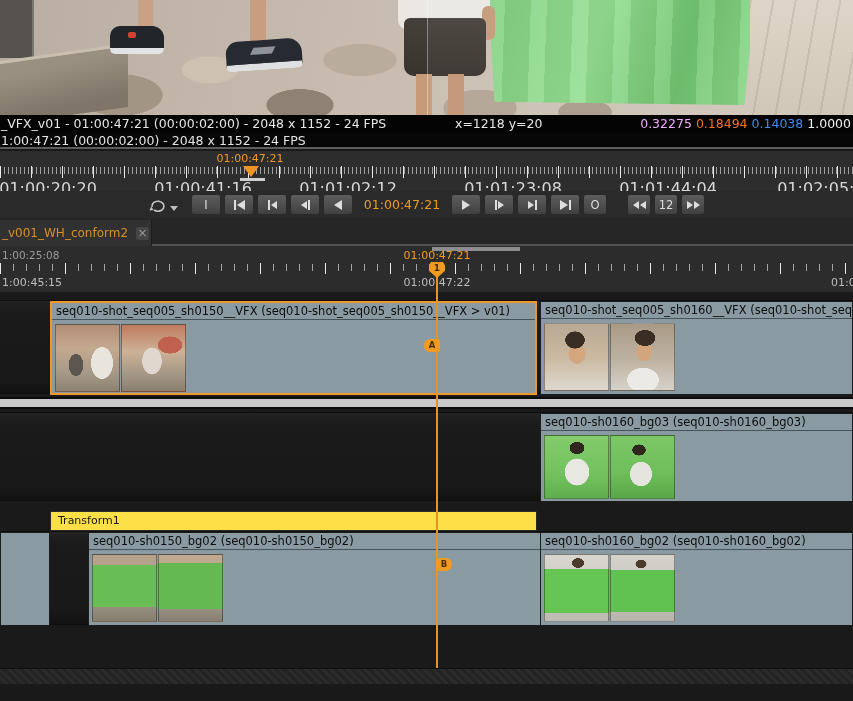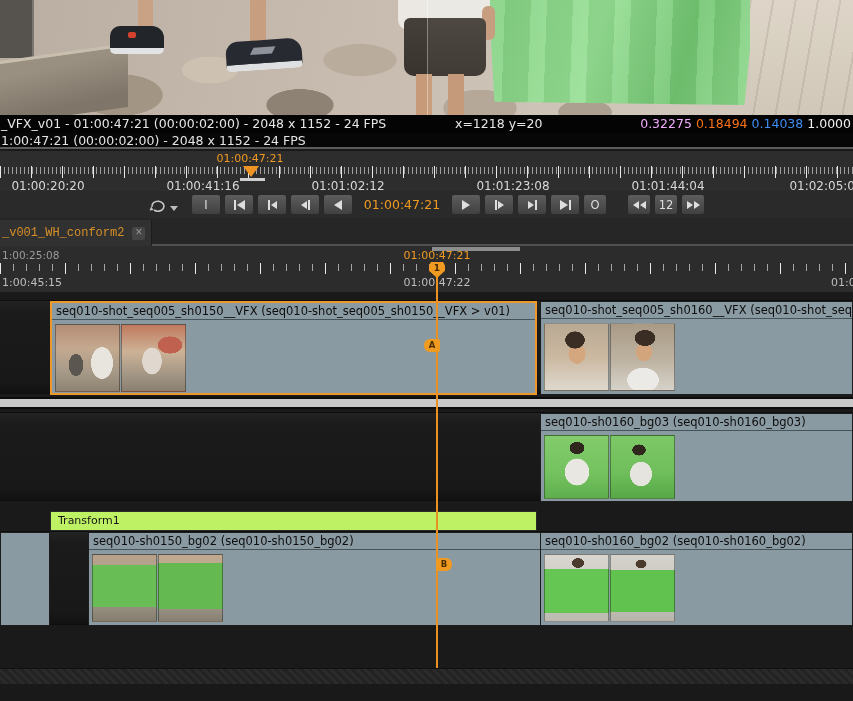--- a/index.html
+++ b/index.html
@@ -55,39 +55,39 @@
   
   .vruler { position:absolute; left:0; top:151px; width:853px; height:40px; background:#2d2d2d; }
   .vp-label { position:absolute; left:250px; top:1px; transform:translateX(-50%); color:#f09a22; font-size:11px; }
   .vticks { position:absolute; left:0; top:15px; width:853px; height:13px;
     background-image:
       repeating-linear-gradient(90deg, rgba(240,240,240,.95) 0 1px, transparent 1px 31px),
       repeating-linear-gradient(90deg, rgba(210,210,210,.70) 0 1px, transparent 1px 4px);
     background-size:853px 12px, 853px 7px; background-repeat:no-repeat; background-position:0 0,0 1px; }
   .vphead { position:absolute; left:243px; top:15px; width:0; height:0; border-left:8px solid transparent; border-right:8px solid transparent; border-top:11px solid #ef9322; }
   .vpunder { position:absolute; left:240px; top:27px; width:25px; height:3px; background:#cfcfcf; }
-  .vtlabel { position:absolute; top:28px; transform:translateX(-50%); color:#d8d8d8; font-size:12px; white-space:nowrap; }
+  .vtlabel { position:absolute; top:28px; transform:translateX(-50%); color:#d8d8d8; font-size:16px; white-space:nowrap; }
 
   
   .transport { position:absolute; left:0; top:191px; width:853px; height:27px; background:#2a2a2a; display:flex; align-items:center; justify-content:center; gap:3px; }
   .loopwrap { display:flex; align-items:center; margin-right:10px; }
   .caret { width:0; height:0; border-left:4px solid transparent; border-right:4px solid transparent; border-top:5px solid #bdbdbd; margin-left:2px; margin-top:8px; }
   .tbtn { width:30px; height:21px; background:linear-gradient(#5d5d5d,#404040); border:1px solid #2a2a2a; border-radius:3px; display:flex; align-items:center; justify-content:center; color:#dedede; font-size:11.5px; gap:1px; }
   .tbtn.narrow { width:24px; }
   .tri-l { width:0; height:0; border-top:5px solid transparent; border-bottom:5px solid transparent; border-right:8px solid #dedede; }
   .tri-r { width:0; height:0; border-top:5px solid transparent; border-bottom:5px solid transparent; border-left:8px solid #dedede; }
   .tri-l.sm { border-top-width:4px; border-bottom-width:4px; border-right-width:6px; }
   .tri-r.sm { border-top-width:4px; border-bottom-width:4px; border-left-width:6px; }
   .vbar { width:2px; height:10px; background:#dedede; }
   .tc-display { color:#f09a22; font-size:12.5px; width:92px; text-align:center; }
   .gap18 { width:14px; }
 
   
   .tabbar { position:absolute; left:0; top:218px; width:853px; height:28px; background:#262626; border-bottom:2px solid #505050; }
-  .tab { position:absolute; left:0; top:2px; width:152px; height:26px; background:#313131; border-right:1px solid #1c1c1c; display:flex; align-items:center;font-family:Liberation Mono, monospace; }
+  .tab { position:absolute; left:0; top:2px; width:152px; height:26px; background:#313131; border-right:1px solid #1c1c1c; display:flex; align-items:center; }
   .tab .lbl { color:#d78f28; font-size:12px; margin-left:2px; white-space:nowrap; overflow:hidden; }
   .tab .cls { color:#9a9a9a; font-size:12px; margin-left:8px; background:#454545; border-radius:2px; width:13px; height:13px; line-height:12px; text-align:center; }
 
   
   .truler { position:absolute; left:0; top:246px; width:853px; height:46px; background:#2c2c2c; }
   .scrollhint { position:absolute; left:432px; top:1px; width:88px; height:4px; background:#8d8d8d; }
   .tr-left { position:absolute; left:2px; top:3px; color:#9b9b9b; font-size:10.5px; }
   .tr-orange { position:absolute; left:437px; top:3px; transform:translateX(-50%); color:#f09a22; font-size:11px; }
   .tticks { position:absolute; left:0; top:17px; width:853px; height:12px;
     background-image:
@@ -139,21 +139,21 @@
       linear-gradient(180deg,#c0a88f 0%,#b4aa97 45%,#999181 80%,#888073 100%); }
   .f-gpanel1 { background:
       radial-gradient(10px 8px at 33px 8px, #4a3b2d 0 60%, transparent 62%),
       linear-gradient(180deg, transparent 0 14px, #65c653 14px 58px, transparent 58px),
       linear-gradient(180deg,#d9d6cf 0%,#ccc9c1 55%,#bdbab1 100%); }
   .f-gpanel2 { background:
       radial-gradient(9px 7px at 30px 9px, #4a3b2d 0 60%, transparent 62%),
       linear-gradient(180deg, transparent 0 15px, #61c24f 15px 57px, transparent 57px),
       linear-gradient(180deg,#d5d2cb 0%,#c8c5bd 55%,#b8b5ac 100%); }
   .greyband { position:absolute; left:0; top:105px; width:853px; height:12px; background:#c9c9c9; border-top:2px solid #0c0c0c; border-bottom:2px solid #0c0c0c; }
-  .fxbar { position:absolute; left:50px; top:219px; width:487px; height:20px; background:#bef264; border:1px solid #2a2a2a; color:#151515; font-size:11px; padding:2px 0 0 7px; }
+  .fxbar { position:absolute; left:50px; top:219px; width:487px; height:20px; background:#fde047; border:1px solid #2a2a2a; color:#151515; font-size:11px; padding:2px 0 0 7px; }
   .cycle { position:absolute; width:17px; height:17px; border-radius:50%; border:2px solid #5e6d74; border-color:#5e6d74 rgba(0,0,0,.15) #5e6d74 rgba(0,0,0,.15); transform:rotate(35deg); opacity:.8; }
   .minibadge { position:absolute; left:5px; top:16px; width:10px; height:6px; background:#b5473d; background-image:linear-gradient(90deg, rgba(255,255,255,.85) 0 1px, transparent 1px 3px); background-size:3px 2px; }
   .scrollrow { position:absolute; left:0; top:376px; width:853px; height:16px;
     background:repeating-linear-gradient(45deg,#232323 0 3px,#2b2b2b 3px 6px); border-top:1px solid #101010; }
 
   
   .ph-line { position:absolute; left:436px; top:263px; width:2px; height:405px; background:#ea9121; z-index:40; }
   .ph-marker { position:absolute; left:429px; top:262px; width:16px; height:16px; background:#f09a22; z-index:41;
     clip-path:polygon(12% 0,88% 0,100% 22%,100% 55%,50% 100%,0 55%,0 22%); color:#402c00; font-size:9px; font-weight:bold; text-align:center; line-height:12px; }
   .wipebadge { position:absolute; width:16px; height:13px; background:#f09a22; border-radius:5px; color:#4a3000; font-size:8.5px; font-weight:bold; text-align:center; line-height:13px; z-index:42; }

